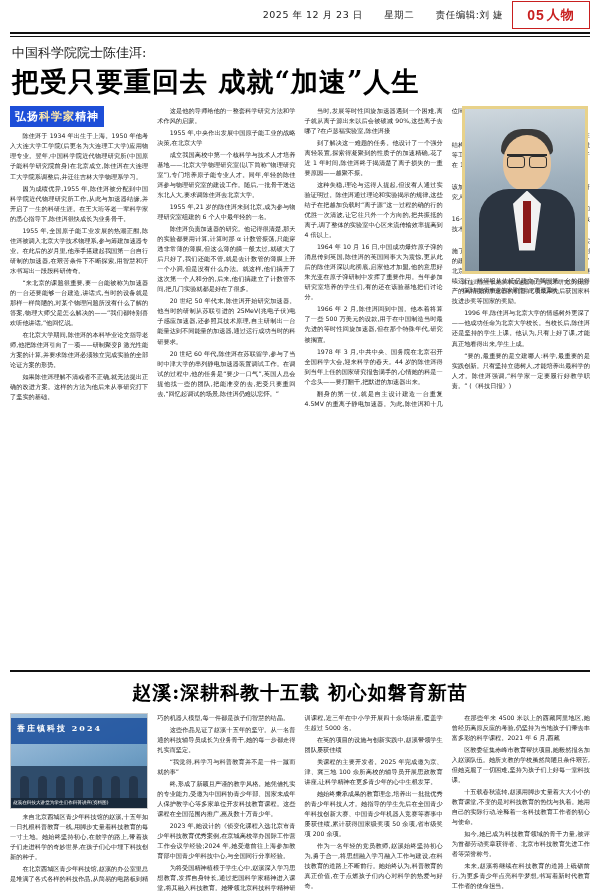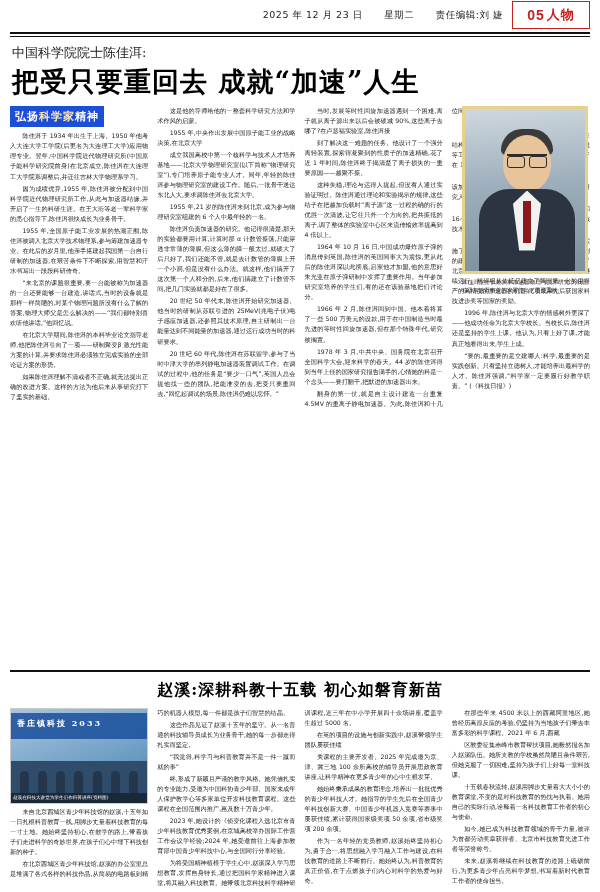--- a/index.html
+++ b/index.html
@@ -148,21 +148,21 @@
     line-height: 1.5;
     color: #333;
     text-align: justify;
   }
 
   
   .divider { height: 2px; background: #111; margin: 4px 0 0 0; }
   .headline2 {
     font-family: "DejaVu Serif", "Liberation Serif", serif;
     font-weight: bold;
-    font-size: 16px;
+    font-size: 19px;
     text-align: center;
     letter-spacing: 1px;
     margin: 8px 0 7px 0;
     color: #000;
   }
   .art2 { position: relative; height: 270px; }
   .cols2 {
     column-count: 4;
     column-gap: 9px;
     font-size: 6.2px;
@@ -277,21 +277,21 @@
   </div>
 
   <div class="divider"></div>
 
   <div class="headline2">赵溪:深耕科教十五载 初心如磐育新苗</div>
 
   <div class="art2">
     <div class="cols2">
       <div class="photo2">
         <div class="blue-band"></div>
-        <div class="banner-txt">香庄镇科技 2033</div>
+        <div class="banner-txt">香庄镇科技 2024</div>
         <div class="stage"></div>
         <div class="row">
           <i></i>
           <i></i>
           <i></i>
           <i></i>
           <i></i>
           <i></i>
           <i></i>
         </div>

